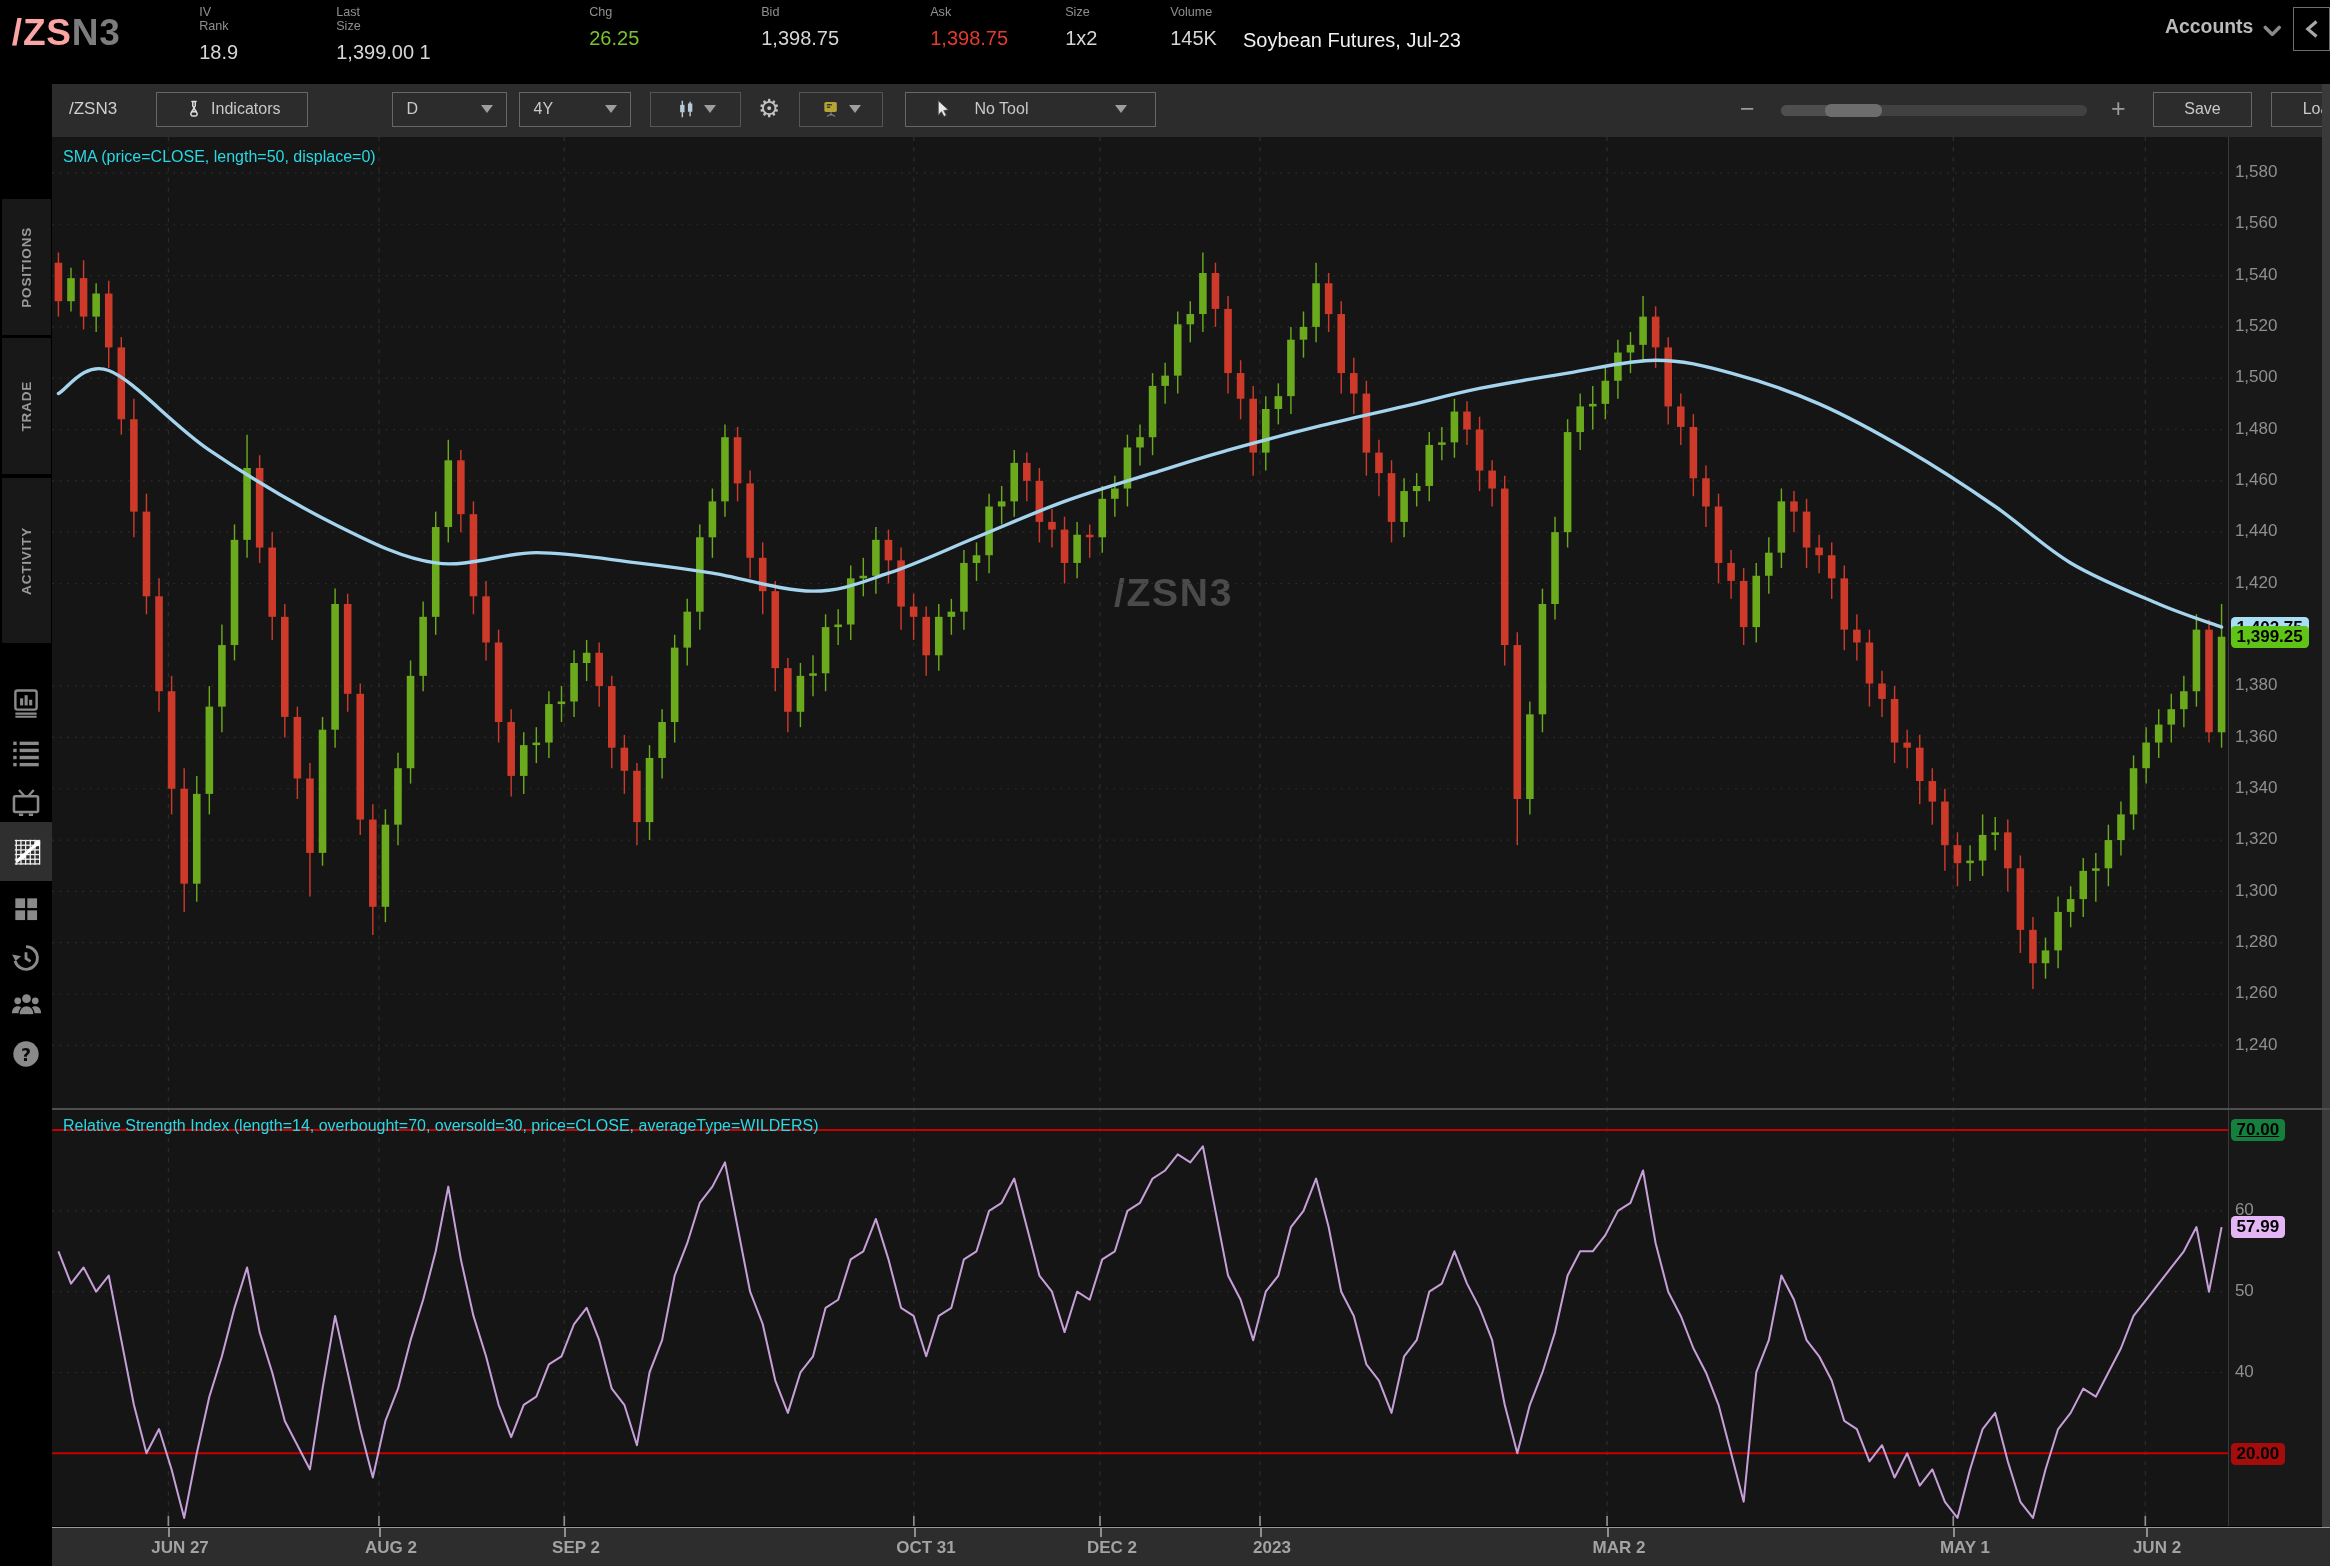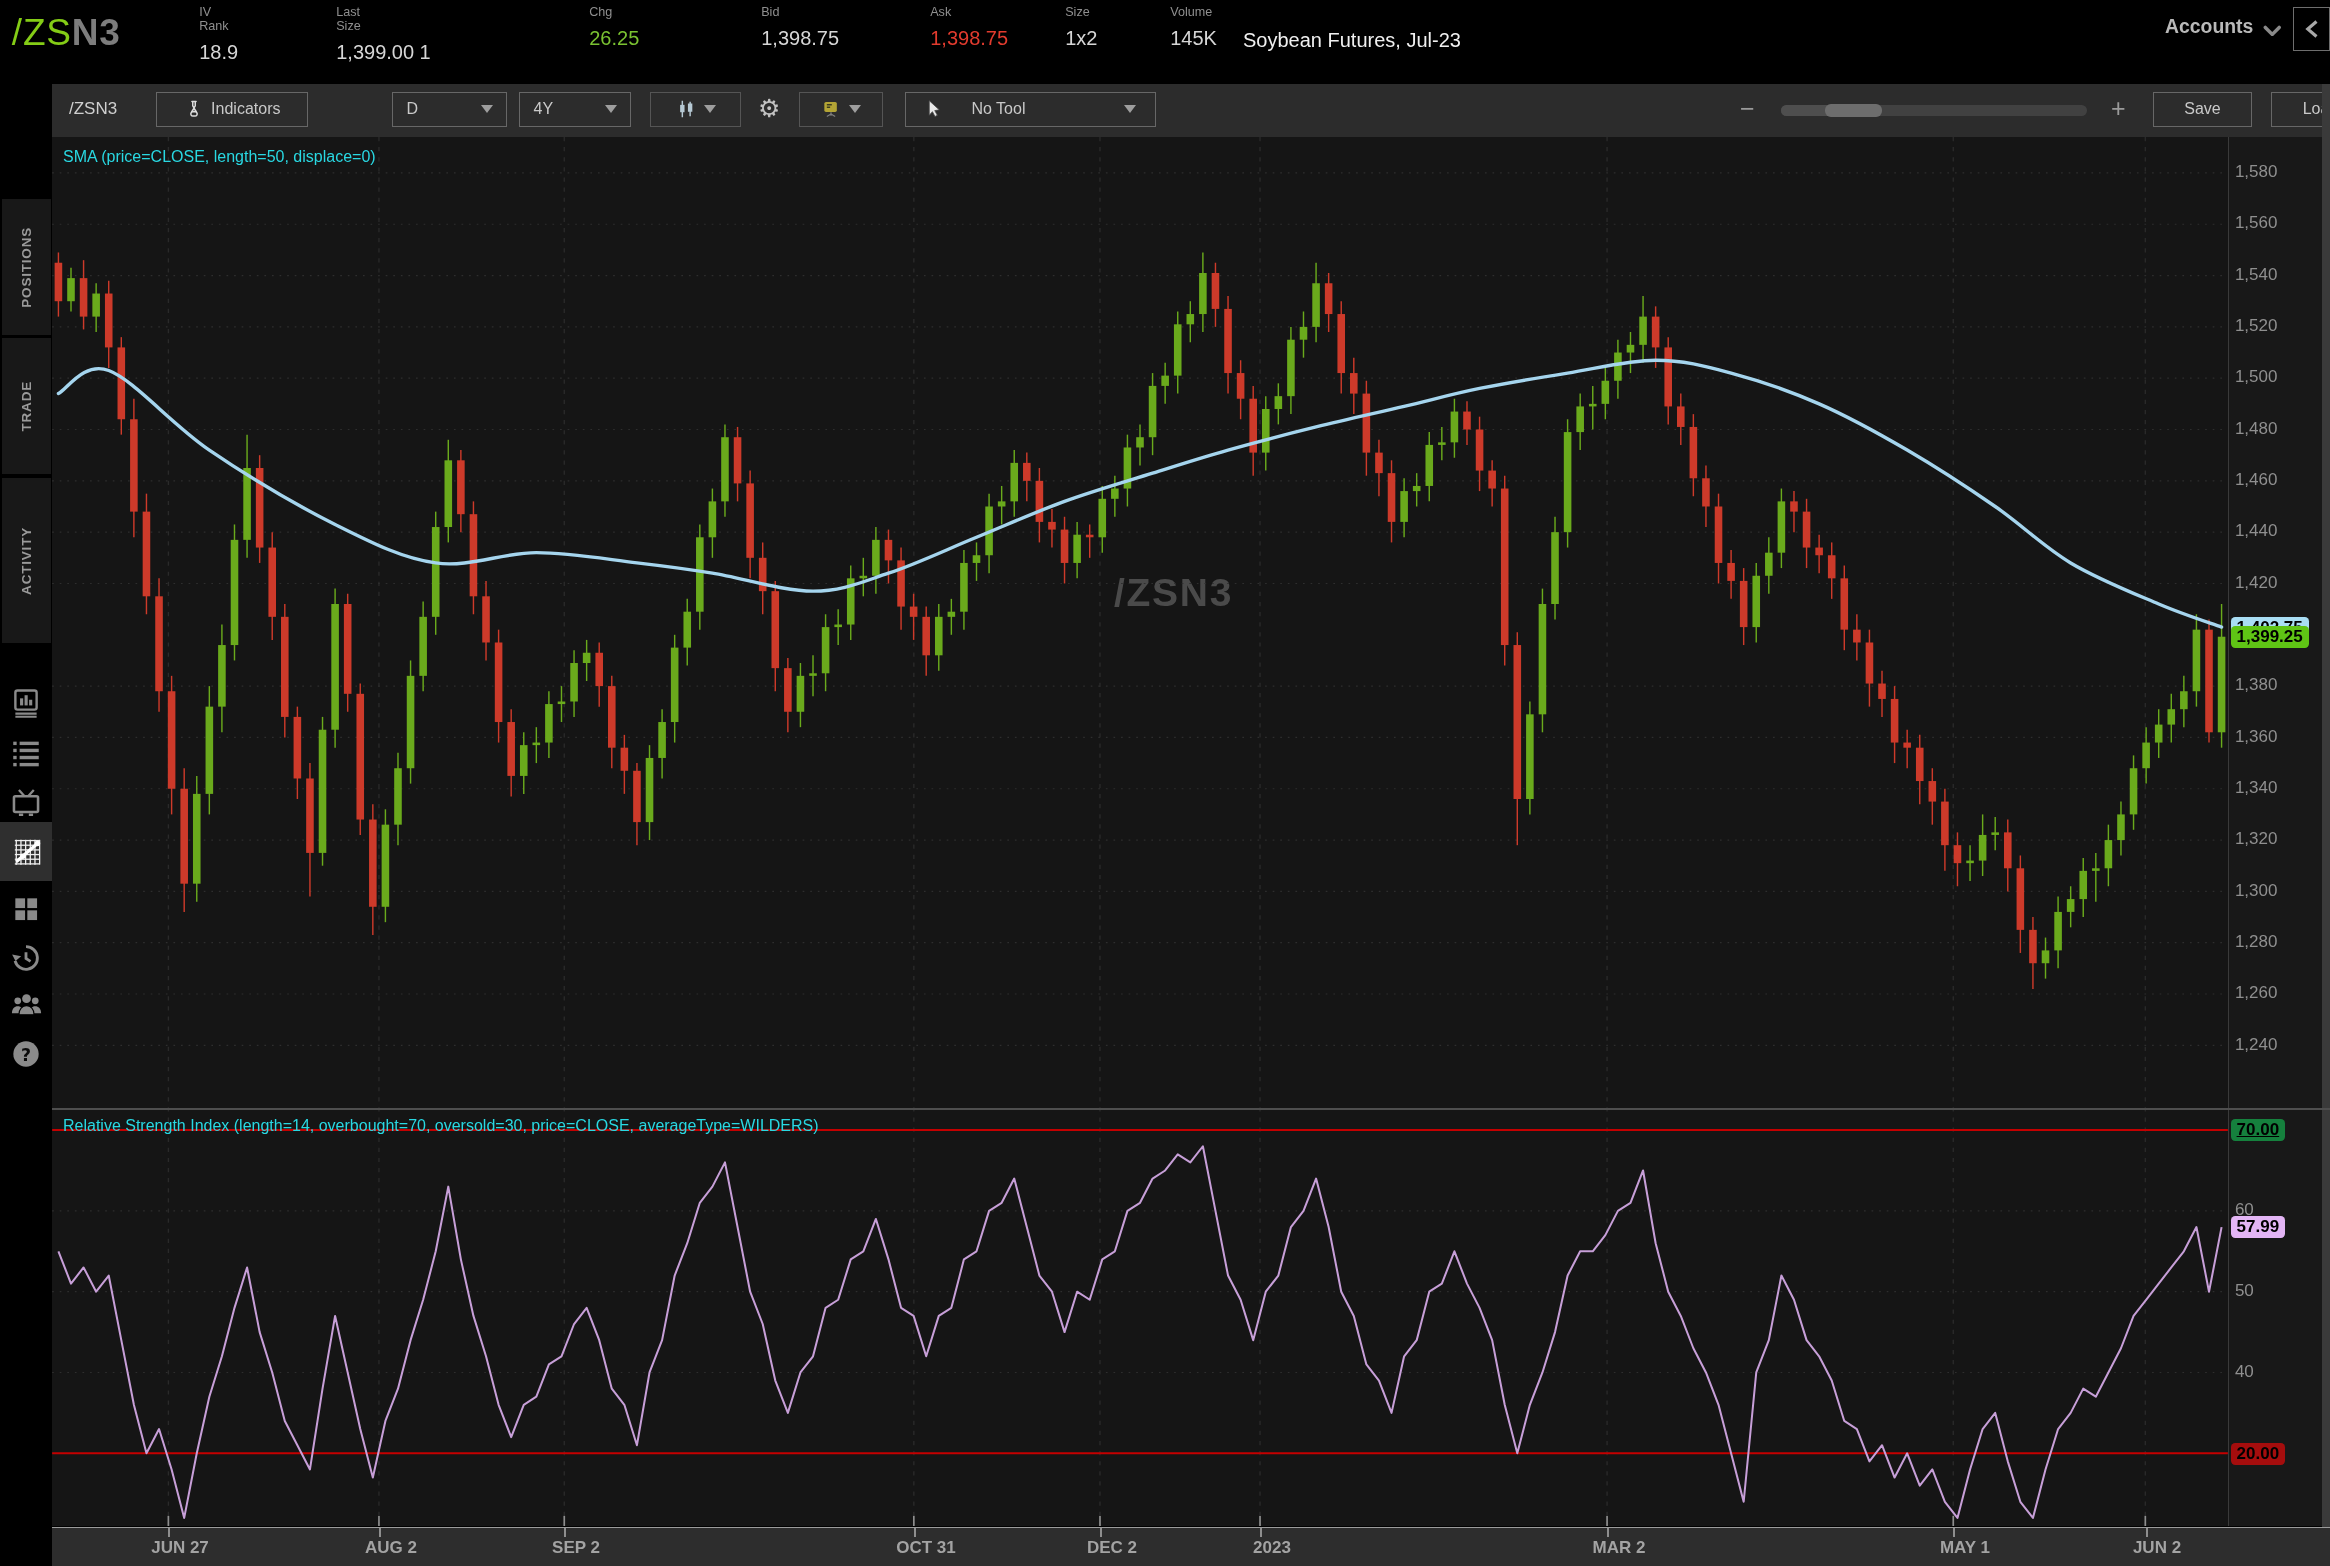--- a/index.html
+++ b/index.html
@@ -1,21 +1,21 @@
 <!DOCTYPE html>
 <html style="font-size:13.5px"><head>
 <meta charset="utf-8">
 <style>
   html,body{margin:0;padding:0;background:#000;}
   #app{position:relative;width:2330px;height:1567px;background:#000;overflow:hidden;
        font-family:"Liberation Sans","DejaVu Sans",sans-serif;}
   
   #header{position:absolute;left:0;top:0;width:2330px;height:84px;background:#000;}
   #symbol{position:absolute;left:11.8px;top:11.8px;font-size:37px;letter-spacing:0.8px;}
-  #symbol .b{color:#84cc16;font-weight:normal;}
+  #symbol .b{color:#fca5a5;font-weight:bold;}
   #symbol .l{color:#7d7d7d;font-weight:bold;}
   .stat{position:absolute;top:5px;text-align:right;}
   .stat-label{font-size:12.6px;color:#8f8f8f;}
   .stat-value{font-size:20px;color:#d6d6d6;margin-top:8.4px;white-space:nowrap;}
   #symbol-desc{position:absolute;left:1243px;top:29px;font-size:20px;color:#f0f0f0;}
   #accounts{position:absolute;left:2165px;top:15px;color:#b9b9b9;font-size:19.4px;font-weight:bold;cursor:pointer;}
   #accounts svg{margin-left:10px;vertical-align:-3.4px;}
   #collapse-btn{position:absolute;left:2293px;top:6.7px;width:35px;height:42px;border:1.7px solid #6e6e6e;
       display:flex;align-items:center;justify-content:center;cursor:pointer;}
   
@@ -134,21 +134,21 @@
     </div>
     <div id="gear">⚙</div>
     <div class="tb-btn" style="left:747px;width:84px;border:0.8px solid #555;">
       <svg width="20" height="20" viewBox="0 0 24 24">
           <rect x="4" y="3.5" width="15" height="12" rx="2" fill="#b3a435"></rect>
           <path d="M7 7h6M7 10h4" stroke="#3c3c1f" stroke-width="1.8"></path>
           <path d="M12 16v4M12 18l-5 3M12 18l5 3" stroke="#7d7d7d" stroke-width="1.5" fill="none"></path>
         </svg>
       <span class="tri"></span>
     </div>
-    <div class="tb-btn" style="left:853px;width:251px;justify-content:flex-start;padding:0 19px;gap:28px;">
+    <div class="tb-btn" style="left:853px;width:251px;justify-content:flex-start;padding:0 28px;gap:22px;">
       <svg width="18.5" height="20" viewBox="0 0 20 24">
           <path d="M4 2l12 11-5.4.9 3.1 5.6-2.8 1.5-3.1-5.8L4 19.5z" fill="#e9e9e9" stroke="#4a4a4a" stroke-width="1"></path>
         </svg>
       <span>No Tool</span>
       <span class="tri" style="margin-left:auto;"></span>
     </div>
     <div id="zoom-minus" style="left:1688px;">−</div>
     <div id="zoom-track">
       <div id="zoom-fill"></div>
       <div id="zoom-handle"></div>

